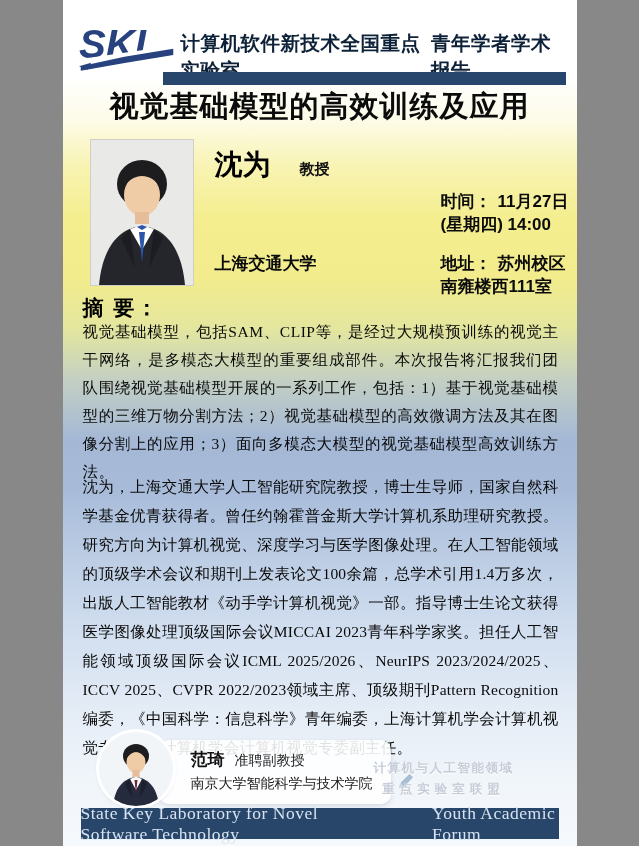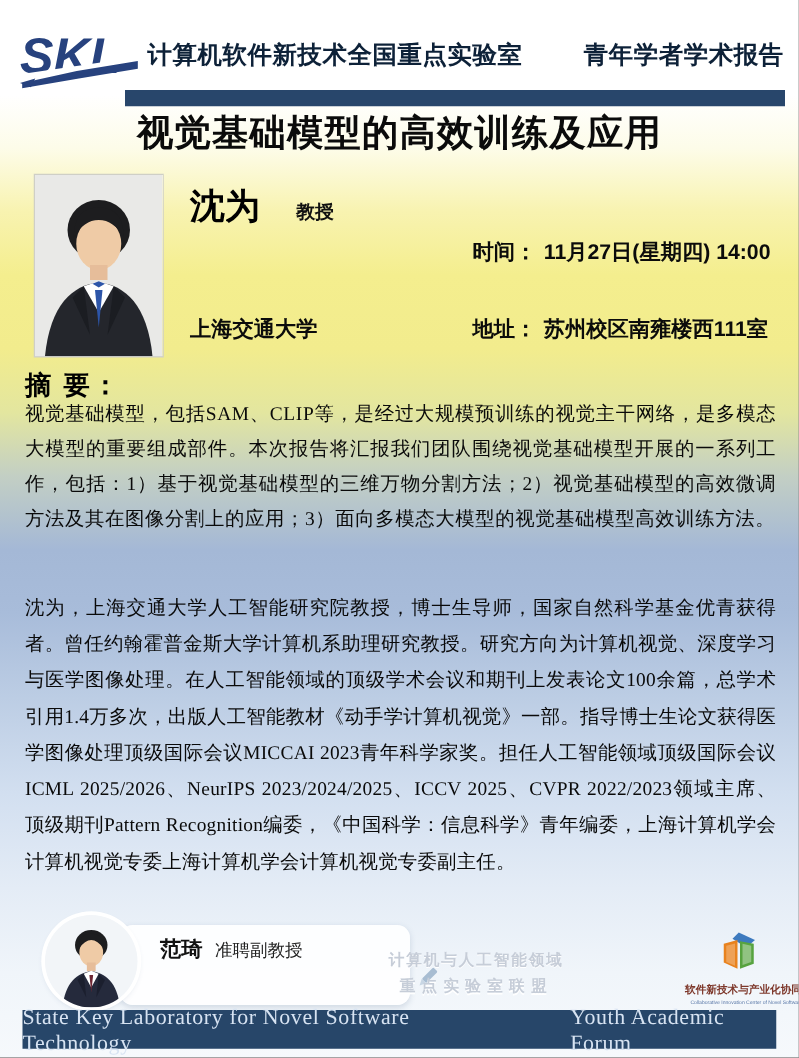--- a/index.html
+++ b/index.html
@@ -4,21 +4,21 @@
 <style>
   :root{
     --sans: "Liberation Sans", "DejaVu Sans", sans-serif;
     --serif: "Liberation Serif", "DejaVu Serif", serif;
     --navy: #28466B;
     --logo-blue: #27427E;
     --ink: #0E2440;
   }
   html,body{margin:0;padding:0;background:#888;}
   .poster{
-    position:relative; width:639px; height:846px; margin:0 auto; overflow:hidden;
+    position:relative; width:514px; height:846px; margin:0 auto; overflow:hidden;
     background: linear-gradient(180deg,
       #ffffff 0%, #ffffff 9%, #fdfce9 14%, #f8f3b0 20%,
       #f4ee8e 26%, #f2ec8d 33%, #e3e69f 39%, #c3cfc4 45%,
       #a4b8d6 52%, #a8bcda 58%, #bccde4 66%, #d2dff0 75%,
       #e4ecf6 84%, #f0f5fa 92%, #f6f9fc 100%);
     font-family: var(--sans);
   }
   
   .skl-logo{position:absolute; left:16px; top:22px; width:96px; height:52px;}
   .hdr-line{
@@ -150,20 +150,21 @@
   <div class="abs-head">摘 要：</div>
   <div class="abs-body">视觉基础模型，包括SAM、CLIP等，是经过大规模预训练的视觉主干网络，是多模态大模型的重要组成部件。本次报告将汇报我们团队围绕视觉基础模型开展的一系列工作，包括：1）基于视觉基础模型的三维万物分割方法；2）视觉基础模型的高效微调方法及其在图像分割上的应用；3）面向多模态大模型的视觉基础模型高效训练方法。</div>
 
   <div class="bio-body">沈为，上海交通大学人工智能研究院教授，博士生导师，国家自然科学基金优青获得者。曾任约翰霍普金斯大学计算机系助理研究教授。研究方向为计算机视觉、深度学习与医学图像处理。在人工智能领域的顶级学术会议和期刊上发表论文100余篇，总学术引用1.4万多次，出版人工智能教材《动手学计算机视觉》一部。指导博士生论文获得医学图像处理顶级国际会议MICCAI 2023青年科学家奖。担任人工智能领域顶级国际会议ICML 2025/2026、NeurIPS 2023/2024/2025、ICCV 2025、CVPR 2022/2023领域主席、顶级期刊Pattern Recognition编委，《中国科学：信息科学》青年编委，上海计算机学会计算机视觉专委上海计算机学会计算机视觉专委副主任。</div>
 
   <div class="host-bubble">
     <div class="host-name-row">
       <span class="host-name">范琦</span>
       <span class="host-title">准聘副教授</span>
     </div>
+    <div class="host-affil">南京大学智能科学与技术学院</div>
   </div>
   <div class="host-avatar">
     <svg viewBox="0 0 74 74" width="74" height="74">
       <circle cx="37" cy="37" r="37" fill="#f2f5f8"></circle>
       <ellipse cx="37" cy="24" rx="13" ry="12" fill="#1d1d1f"></ellipse>
       <ellipse cx="37" cy="30" rx="9.5" ry="11" fill="#efcba6"></ellipse>
       <path d="M27,27 Q27,15 37,15 Q47,15 47,27 Q42,20 37,20 Q32,20 27,27 Z" fill="#1d1d1f"></path>
       <rect x="33.5" y="38" width="7" height="7" fill="#e6bd9a"></rect>
       <path d="M14,74 C16,54 26,46 37,45 C48,46 58,54 60,74 Z" fill="#252a3c"></path>
       <polygon points="37,44.5 31,47 37,58 43,47" fill="#ffffff"></polygon>

